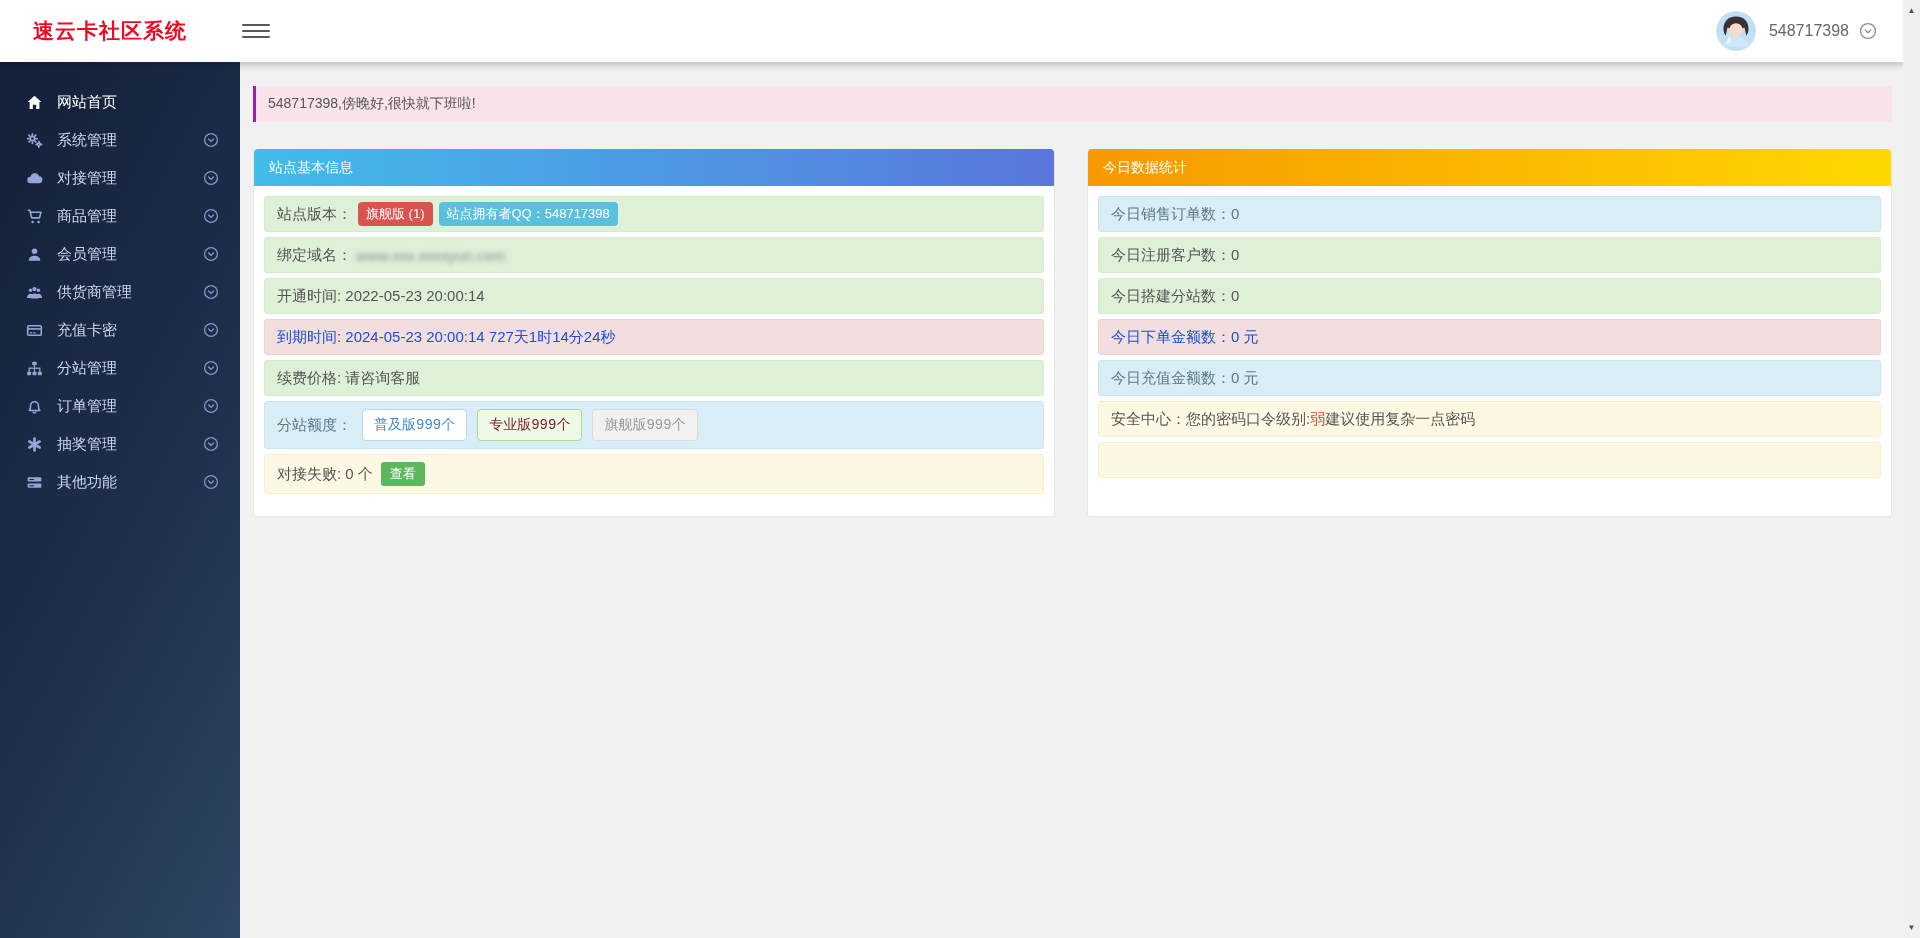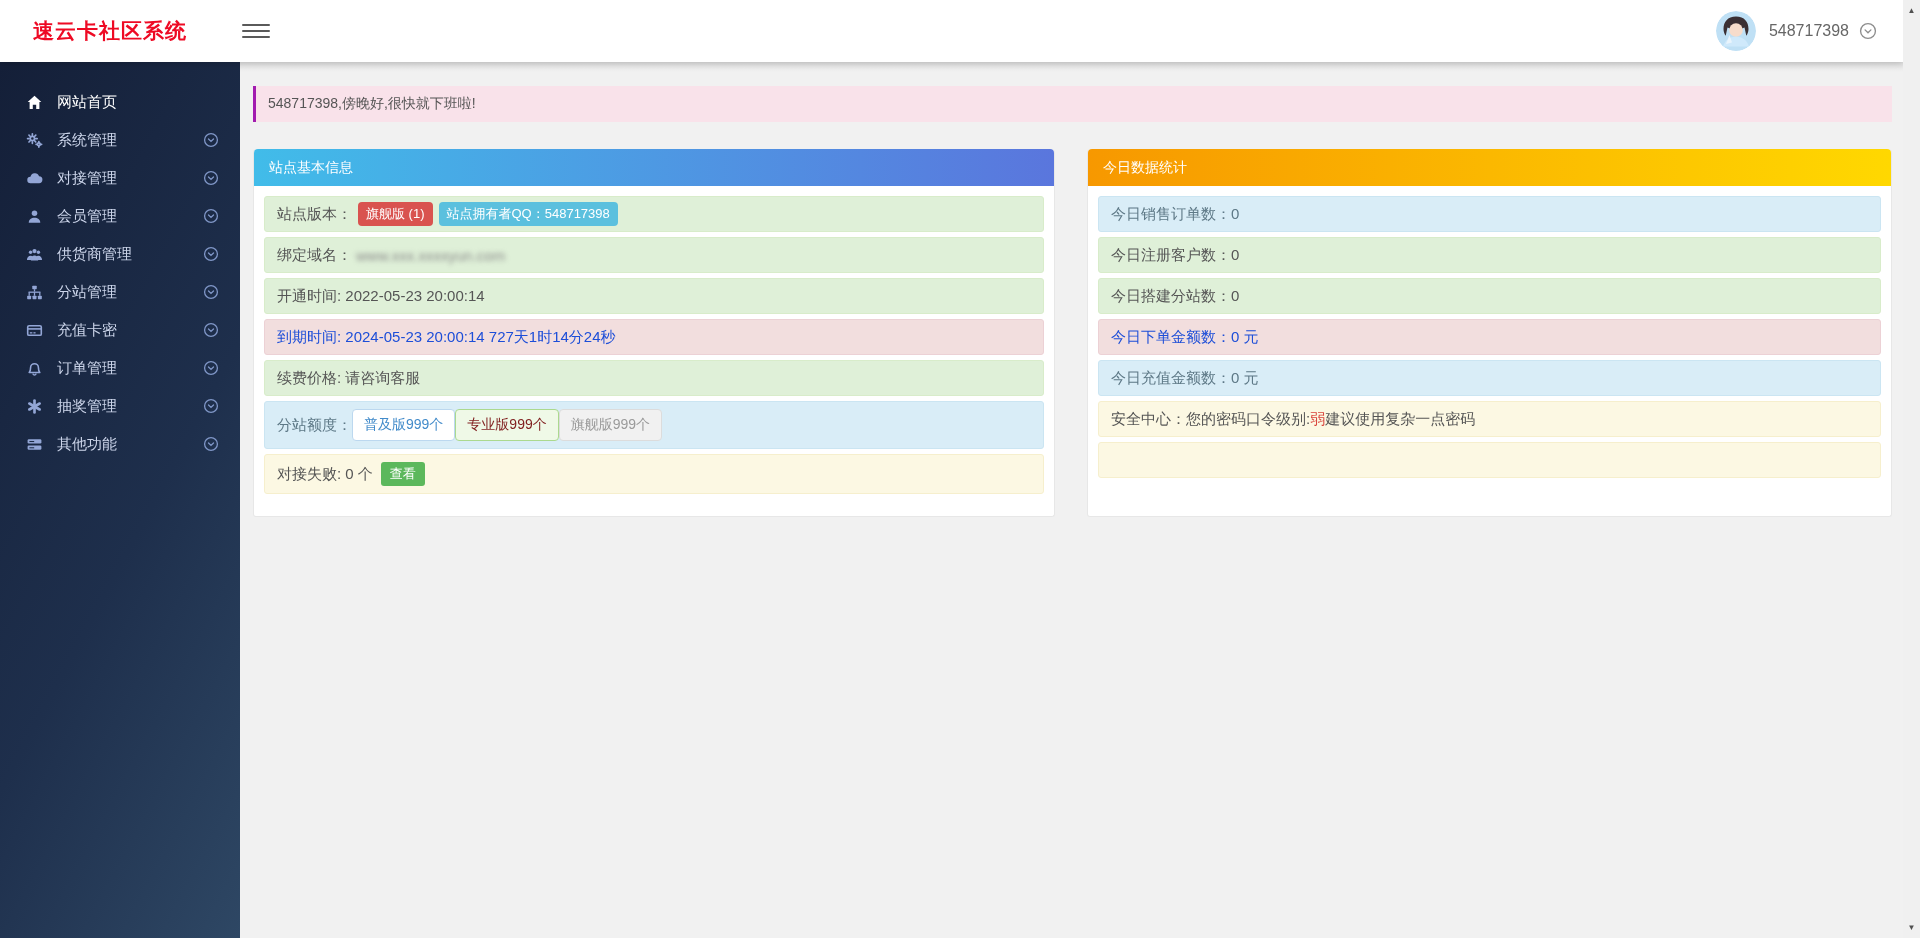--- a/index.html
+++ b/index.html
@@ -56,21 +56,21 @@
   .row-quota { min-height:48px; }
   .row-fail  { min-height:40px; }
 
   .badge { display:inline-block; color:#fff; font-size:13px; padding:3px 8px; border-radius:4px; margin-left:6px; }
   .badge-red  { background:#d9534f; }
   .badge-info { background:#5bc0de; }
 
   .blur-text { color:#8a8a8a; filter:blur(2.6px); margin-left:4px; }
 
   .quota-btn { display:inline-block; font-size:14px; padding:6px 11px; border-radius:4px;
-    cursor:pointer; border:1px solid; }
+    margin-left:10px; cursor:pointer; border:1px solid;font-family:Liberation Mono, monospace; }
   .qb-blue  { background:#ffffff; color:#428bca; border-color:#bcd8ef; }
   .qb-green { background:#eff9e7; color:#7f1d1d; border-color:#abd98f; }
   .qb-gray  { background:#f1f1f1; color:#9a9a9a; border-color:#dcdcdc; }
 
   .btn-view { display:inline-block; background:#5cb85c; color:#fff; font-size:13px;
     padding:3px 9px; border-radius:3px; margin-left:8px; cursor:pointer; }
 
   .weak { color:#d9443c; }
 
   
@@ -150,20 +150,36 @@
       </span>
       <span class="lbl">对接管理</span>
       <span class="chev">
         <svg width="16" height="16" viewBox="0 0 16 16">
             <circle cx="8" cy="8" r="6.4" fill="none" stroke="#8097c8" stroke-width="1.3"></circle>
             <path d="M5.5 7l2.5 2.4L10.5 7" fill="none" stroke="#8097c8" stroke-width="1.3" stroke-linecap="round"></path>
           </svg>
       </span>
     </div>
 
+    <div class="side-item">
+      <span class="ic">
+        <svg width="17" height="17" viewBox="0 0 16 16">
+          <path d="M1.6 2.1h2l1.7 7.2h7.4l1.4-5.3H4.1" fill="none" stroke="#93a6d6" stroke-width="1.5" stroke-linejoin="round"></path>
+          <circle cx="6.2" cy="13.1" r="1.2" fill="#93a6d6"></circle>
+            <circle cx="11.8" cy="13.1" r="1.2" fill="#93a6d6"></circle>
+        </svg>
+      </span>
+      <span class="lbl">商品管理</span>
+      <span class="chev">
+        <svg width="16" height="16" viewBox="0 0 16 16">
+            <circle cx="8" cy="8" r="6.4" fill="none" stroke="#8097c8" stroke-width="1.3"></circle>
+            <path d="M5.5 7l2.5 2.4L10.5 7" fill="none" stroke="#8097c8" stroke-width="1.3" stroke-linecap="round"></path>
+          </svg>
+      </span>
+    </div>
 
     <div class="side-item">
       <span class="ic">
         <svg width="17" height="17" viewBox="0 0 16 16">
           <circle cx="8" cy="4.9" r="2.6" fill="#93a6d6"></circle>
           <path d="M2.6 13.8c0-3.1 2.4-4.7 5.4-4.7s5.4 1.6 5.4 4.7z" fill="#93a6d6"></path>
         </svg>
       </span>
       <span class="lbl">会员管理</span>
       <span class="chev">
@@ -179,20 +195,38 @@
         <svg width="17" height="17" viewBox="0 0 16 16" fill="#93a6d6">
           <circle cx="4.3" cy="5.9" r="1.6"></circle>
             <circle cx="11.7" cy="5.9" r="1.6"></circle>
             <circle cx="8" cy="4.8" r="2"></circle>
           <path d="M.9 13.2c0-2.6 1.5-4.1 3.4-4.1 1 0 1.8.4 2.4 1.1-.9 1-1.4 2-1.5 3z"></path>
           <path d="M15.1 13.2c0-2.6-1.5-4.1-3.4-4.1-1 0-1.8.4-2.4 1.1.9 1 1.4 2 1.5 3z"></path>
           <path d="M4.6 13.6c0-2.9 1.5-4.6 3.4-4.6s3.4 1.7 3.4 4.6z"></path>
         </svg>
       </span>
       <span class="lbl">供货商管理</span>
+      <span class="chev">
+        <svg width="16" height="16" viewBox="0 0 16 16">
+            <circle cx="8" cy="8" r="6.4" fill="none" stroke="#8097c8" stroke-width="1.3"></circle>
+            <path d="M5.5 7l2.5 2.4L10.5 7" fill="none" stroke="#8097c8" stroke-width="1.3" stroke-linecap="round"></path>
+          </svg>
+      </span>
+    </div>
+
+    <div class="side-item">
+      <span class="ic">
+        <svg width="17" height="17" viewBox="0 0 16 16">
+          <rect x="1.6" y="3.5" width="12.8" height="9" rx="1.3" fill="none" stroke="#93a6d6" stroke-width="1.5"></rect>
+          <line x1="1.6" y1="6.5" x2="14.4" y2="6.5" stroke="#93a6d6" stroke-width="1.5"></line>
+          <line x1="3.6" y1="10.2" x2="6" y2="10.2" stroke="#93a6d6" stroke-width="1.2"></line>
+          <line x1="7" y1="10.2" x2="9" y2="10.2" stroke="#93a6d6" stroke-width="1.2"></line>
+        </svg>
+      </span>
+      <span class="lbl">充值卡密</span>
       <span class="chev">
         <svg width="16" height="16" viewBox="0 0 16 16">
             <circle cx="8" cy="8" r="6.4" fill="none" stroke="#8097c8" stroke-width="1.3"></circle>
             <path d="M5.5 7l2.5 2.4L10.5 7" fill="none" stroke="#8097c8" stroke-width="1.3" stroke-linecap="round"></path>
           </svg>
       </span>
     </div>
 
     <div class="side-item">
       <span class="ic">
@@ -211,38 +245,20 @@
         <svg width="16" height="16" viewBox="0 0 16 16">
             <circle cx="8" cy="8" r="6.4" fill="none" stroke="#8097c8" stroke-width="1.3"></circle>
             <path d="M5.5 7l2.5 2.4L10.5 7" fill="none" stroke="#8097c8" stroke-width="1.3" stroke-linecap="round"></path>
           </svg>
       </span>
     </div>
 
     <div class="side-item">
       <span class="ic">
         <svg width="17" height="17" viewBox="0 0 16 16">
-          <rect x="1.6" y="3.5" width="12.8" height="9" rx="1.3" fill="none" stroke="#93a6d6" stroke-width="1.5"></rect>
-          <line x1="1.6" y1="6.5" x2="14.4" y2="6.5" stroke="#93a6d6" stroke-width="1.5"></line>
-          <line x1="3.6" y1="10.2" x2="6" y2="10.2" stroke="#93a6d6" stroke-width="1.2"></line>
-          <line x1="7" y1="10.2" x2="9" y2="10.2" stroke="#93a6d6" stroke-width="1.2"></line>
-        </svg>
-      </span>
-      <span class="lbl">充值卡密</span>
-      <span class="chev">
-        <svg width="16" height="16" viewBox="0 0 16 16">
-            <circle cx="8" cy="8" r="6.4" fill="none" stroke="#8097c8" stroke-width="1.3"></circle>
-            <path d="M5.5 7l2.5 2.4L10.5 7" fill="none" stroke="#8097c8" stroke-width="1.3" stroke-linecap="round"></path>
-          </svg>
-      </span>
-    </div>
-
-    <div class="side-item">
-      <span class="ic">
-        <svg width="17" height="17" viewBox="0 0 16 16">
           <path d="M3 11.8c1-1 1.3-2.8 1.3-4.6a3.7 3.7 0 0 1 7.4 0c0 1.8.3 3.6 1.3 4.6z" fill="none" stroke="#93a6d6" stroke-width="1.5" stroke-linejoin="round"></path>
           <path d="M6.6 13.2a1.5 1.5 0 0 0 2.8 0" fill="none" stroke="#93a6d6" stroke-width="1.3" stroke-linecap="round"></path>
         </svg>
       </span>
       <span class="lbl">订单管理</span>
       <span class="chev">
         <svg width="16" height="16" viewBox="0 0 16 16">
             <circle cx="8" cy="8" r="6.4" fill="none" stroke="#8097c8" stroke-width="1.3"></circle>
             <path d="M5.5 7l2.5 2.4L10.5 7" fill="none" stroke="#8097c8" stroke-width="1.3" stroke-linecap="round"></path>
           </svg>

